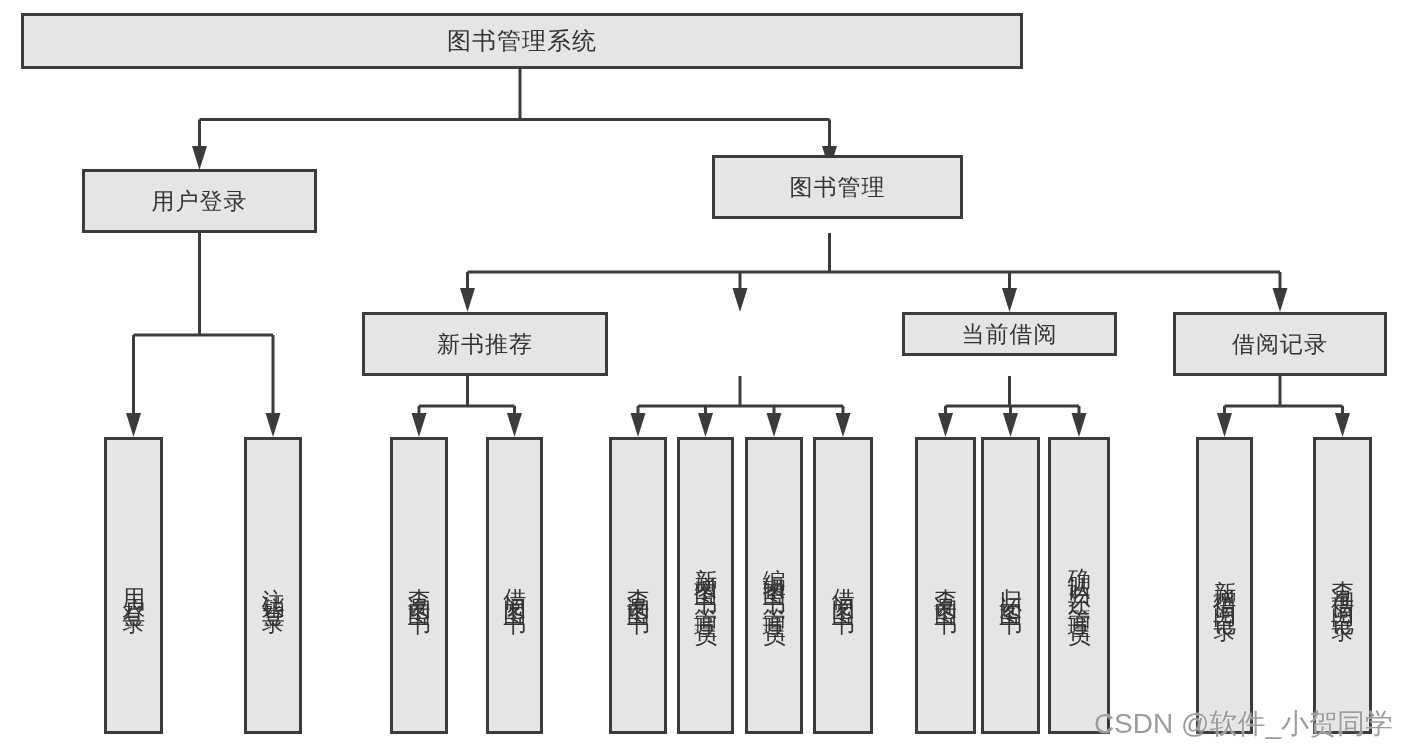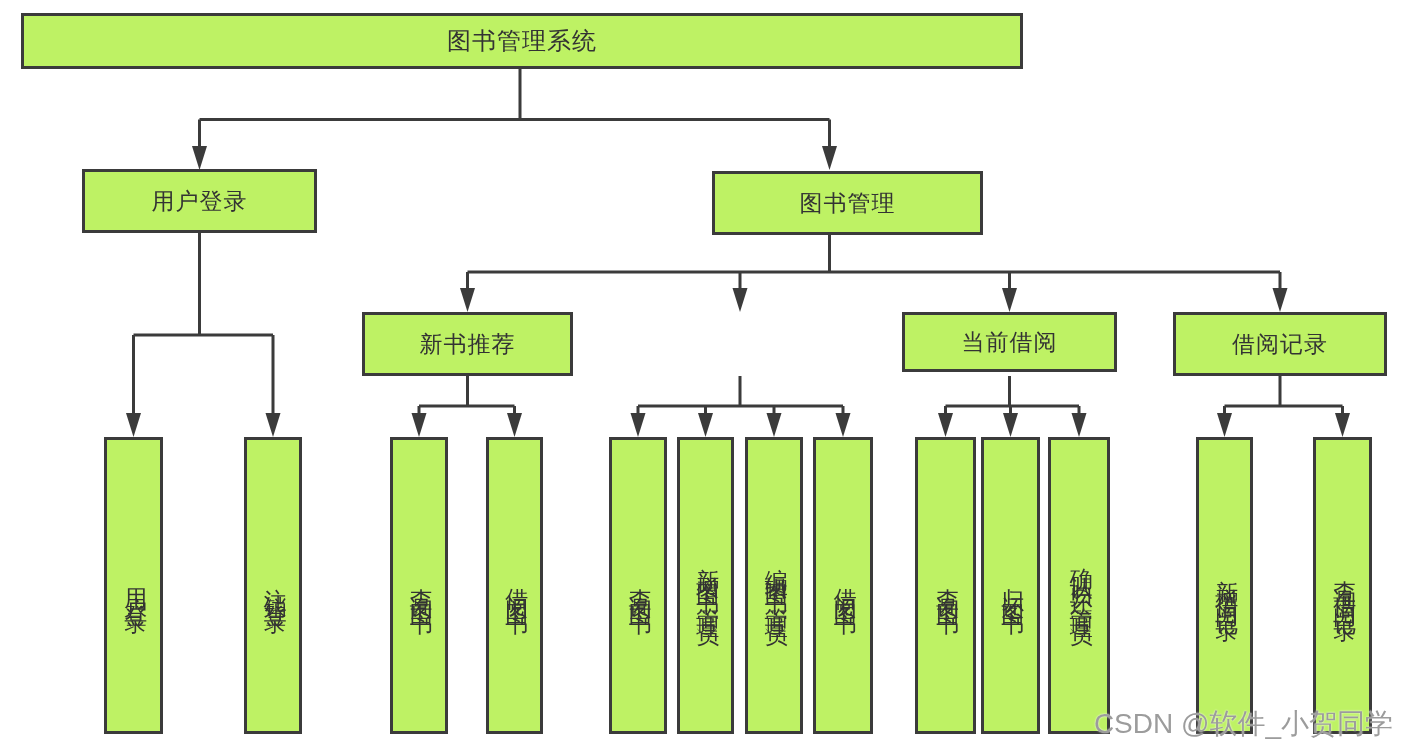--- a/index.html
+++ b/index.html
@@ -2,23 +2,23 @@
 <html style="--border: #3b3b3b; --line: #3b3b3b; --text: #333333; --watermark: #9c9c9c; --background: #ffffff;"><head>
 <meta charset="utf-8">
 <style>
   html,body{margin:0;padding:0;background:#fff;}
   .canvas{
     position:relative;width:1405px;height:747px;background:var(--background,#ffffff);
     font-family:"Liberation Sans",sans-serif;overflow:hidden;
   }
   .wires{position:absolute;left:0;top:0;width:1405px;height:747px;}
   .node{
-    position:absolute;box-sizing:border-box;background:#bef264;
+    position:absolute;box-sizing:border-box;background:#e5e5e5;
     border:3px solid var(--border,#3b3b3b);
-    display:flex;align-items:center;justify-content:center;font-family:Liberation Mono, monospace;
+    display:flex;align-items:center;justify-content:center;
   }
   .hlabel{
     font-size:23px;color:var(--text,#333333);letter-spacing:1px;white-space:nowrap;
   }
   .root .hlabel{font-size:24px;}
   .vlabel{
     writing-mode:vertical-rl;text-orientation:mixed;
     font-size:23px;line-height:1.1;letter-spacing:8px;
     color:var(--text,#333333);white-space:nowrap;
   }
@@ -64,28 +64,28 @@
     </g>
   </svg>
 
   <div class="node root" style="left:21px;top:13px;width:1002px;height:56px">
     <span class="hlabel">图书管理系统</span>
   </div>
 
   <div class="node" style="left:82px;top:169px;width:235px;height:64px">
     <span class="hlabel">用户登录</span>
   </div>
-  <div class="node" style="left:712px;top:171px;width:271px;height:64px">
+  <div class="node" style="left:712px;top:155px;width:251px;height:64px">
     <span class="hlabel">图书管理</span>
   </div>
 
-  <div class="node" style="left:362px;top:312px;width:211px;height:64px">
+  <div class="node" style="left:362px;top:312px;width:246px;height:64px">
     <span class="hlabel">新书推荐</span>
   </div>
-  <div class="node" style="left:902px;top:312px;width:215px;height:60px">
+  <div class="node" style="left:902px;top:312px;width:215px;height:44px">
     <span class="hlabel">当前借阅</span>
   </div>
   <div class="node" style="left:1173px;top:312px;width:214px;height:64px">
     <span class="hlabel">借阅记录</span>
   </div>
 
   <div class="node" style="left:104px;top:437px;width:59px;height:297px">
     <span class="vlabel">用户登录</span>
   </div>
   <div class="node" style="left:244px;top:437px;width:58px;height:297px">

